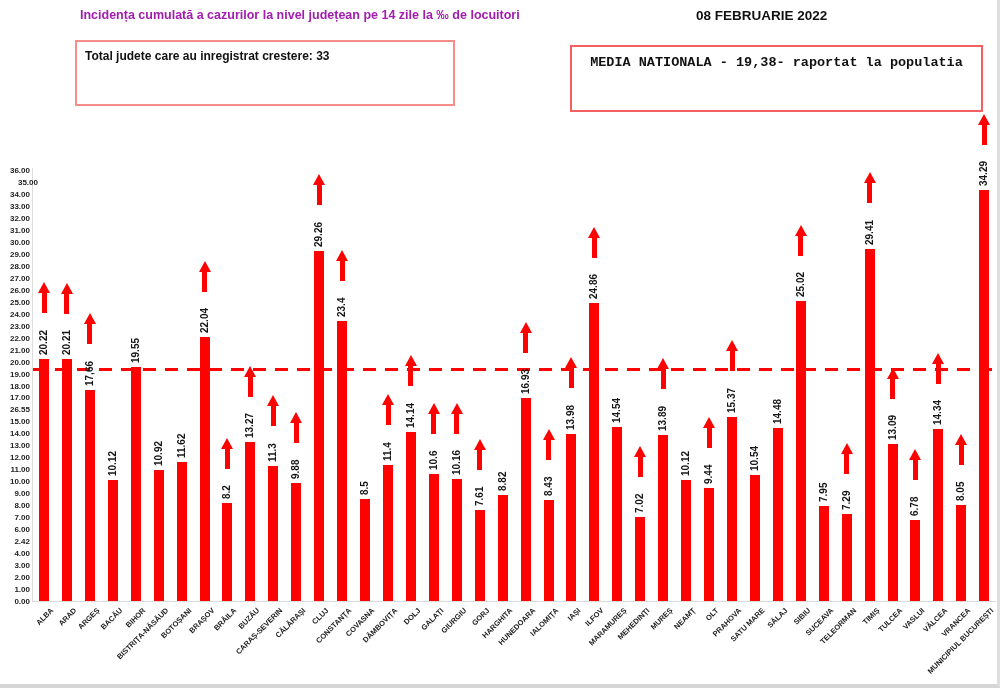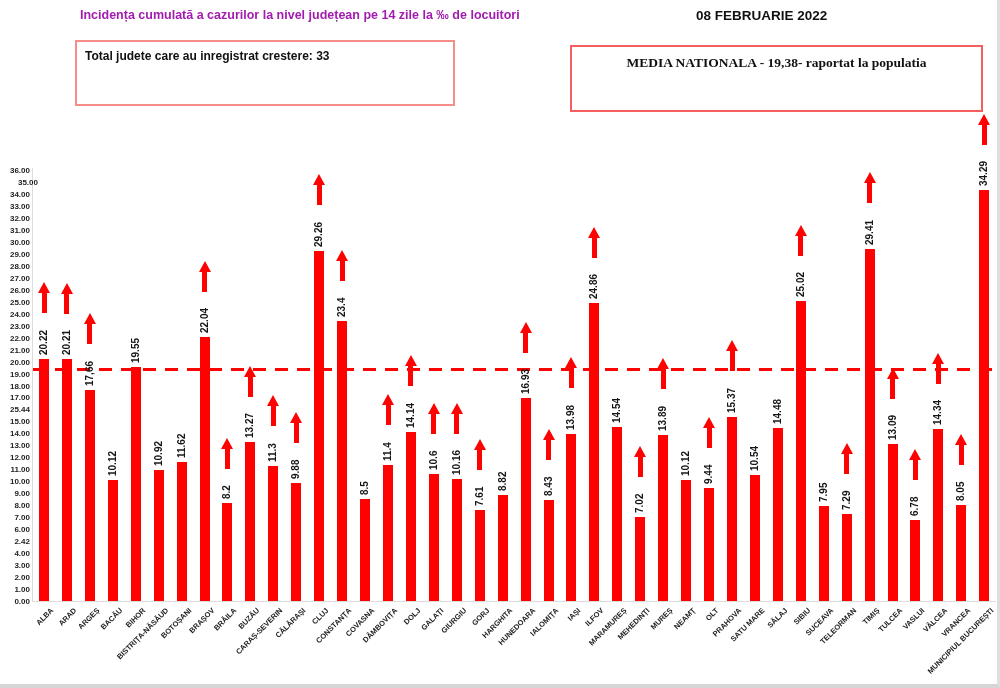--- a/index.html
+++ b/index.html
@@ -18,21 +18,21 @@
   .growth-box{
     position:absolute;left:75px;top:40px;width:380px;height:66px;box-sizing:border-box;
     border:2px solid var(--box1,#f58d88);background:#fff;
   }
   .growth-box span{
     display:block;padding:7px 0 0 8px;font-size:12px;font-weight:bold;color:#111;
   }
   .avg-box{
     position:absolute;left:570px;top:45px;width:413px;height:67px;box-sizing:border-box;
     border:2px solid var(--box2,#f55f5f);background:#fff;z-index:5;
-    font-family:Liberation Serif, serif;font-weight:bold;font-size:13.5px;color:#111;
+    font-family:Liberation Mono, monospace;font-weight:bold;font-size:13.5px;color:#111;
     text-align:center;padding-top:7px;line-height:1.35;
   }
   .plot{position:absolute;left:0;top:0;width:1000px;height:688px;}
   .axis-line-y{position:absolute;left:32px;top:168px;width:1px;height:433px;background:#dcdcdc;}
   .axis-line-x{position:absolute;left:32px;top:601px;width:964px;height:1px;background:#dcdcdc;}
   .ytick{
     position:absolute;left:0;width:30px;text-align:right;
     font-size:8px;font-weight:bold;color:#222;line-height:9px;
   }
   .bar{position:absolute;background:var(--red,#fe0202);}
@@ -81,21 +81,21 @@
       <div class="ytick" style="top: 525.168px;">6.00</div>
       <div class="ytick" style="top: 513.196px;">7.00</div>
       <div class="ytick" style="top: 501.224px;">8.00</div>
       <div class="ytick" style="top: 489.252px;">9.00</div>
       <div class="ytick" style="top: 477.28px;">10.00</div>
       <div class="ytick" style="top: 465.308px;">11.00</div>
       <div class="ytick" style="top: 453.336px;">12.00</div>
       <div class="ytick" style="top: 441.364px;">13.00</div>
       <div class="ytick" style="top: 429.392px;">14.00</div>
       <div class="ytick" style="top: 417.42px;">15.00</div>
-      <div class="ytick" style="top: 405.448px;">25.44</div>
+      <div class="ytick" style="top: 405.448px;">26.55</div>
       <div class="ytick" style="top: 393.476px;">17.00</div>
       <div class="ytick" style="top: 381.504px;">18.00</div>
       <div class="ytick" style="top: 369.532px;">19.00</div>
       <div class="ytick" style="top: 357.56px;">20.00</div>
       <div class="ytick" style="top: 345.588px;">21.00</div>
       <div class="ytick" style="top: 333.616px;">22.00</div>
       <div class="ytick" style="top: 321.644px;">23.00</div>
       <div class="ytick" style="top: 309.672px;">24.00</div>
       <div class="ytick" style="top: 297.7px;">25.00</div>
       <div class="ytick" style="top: 285.728px;">26.00</div>

